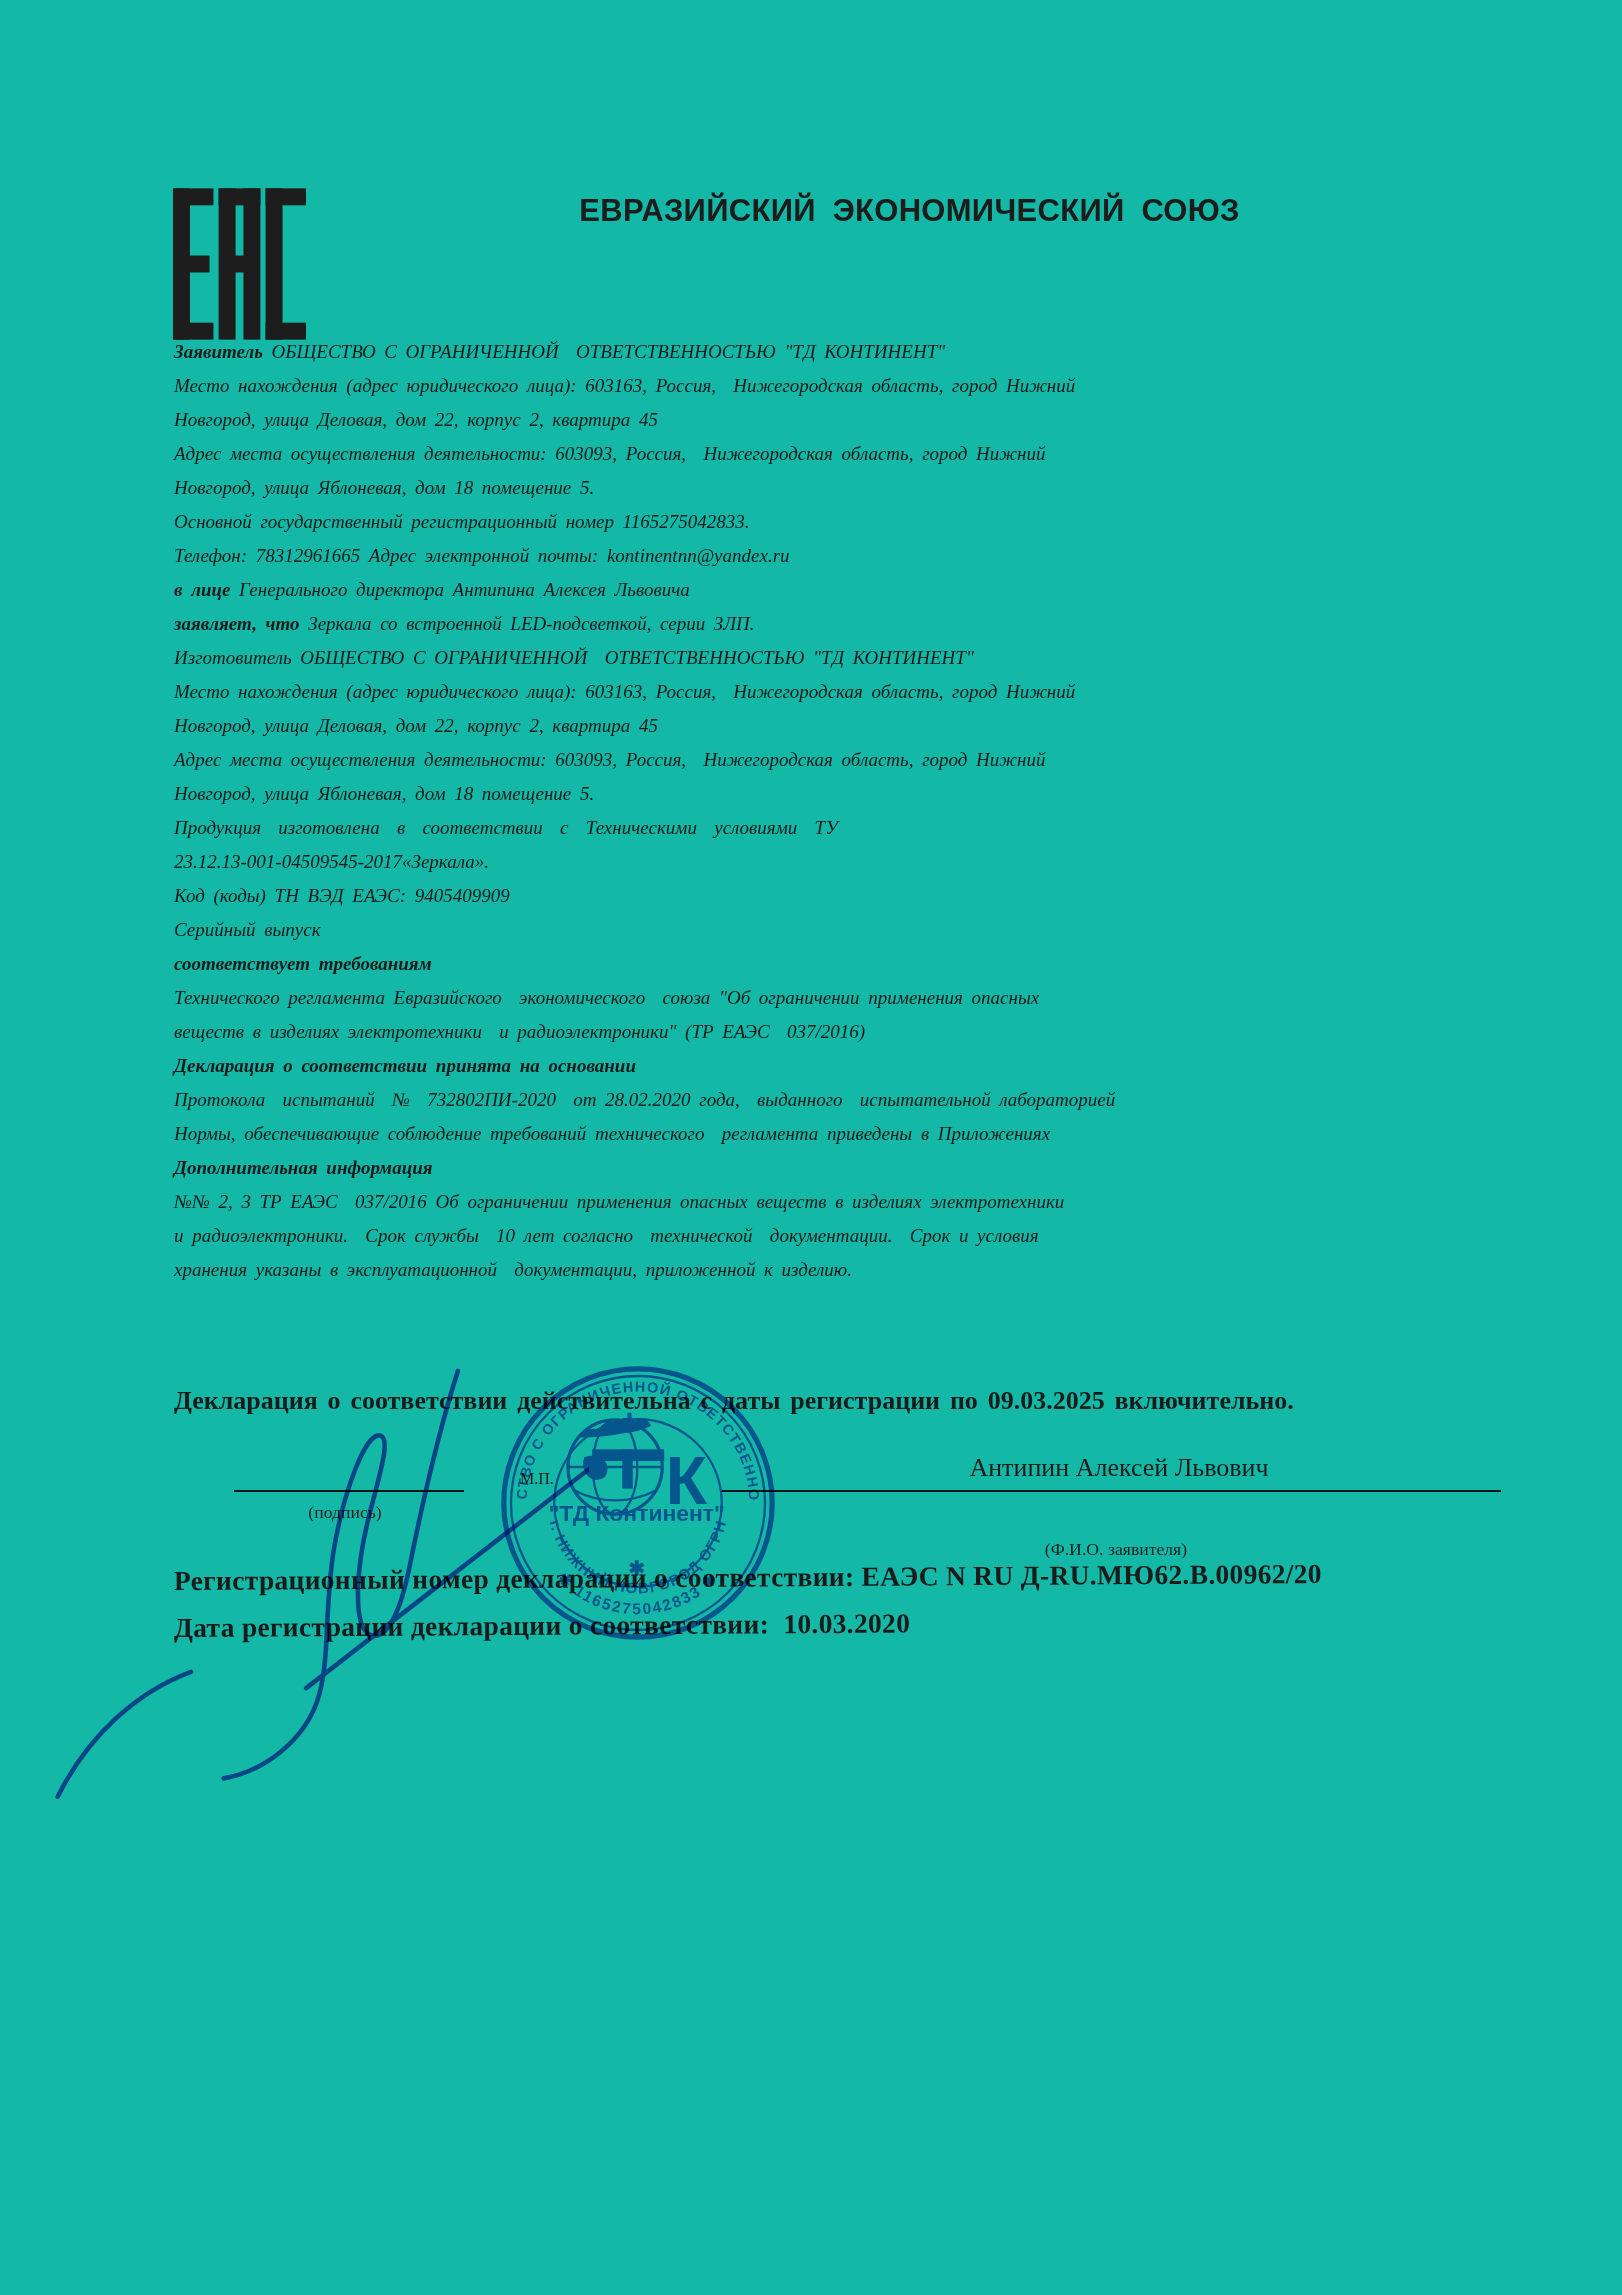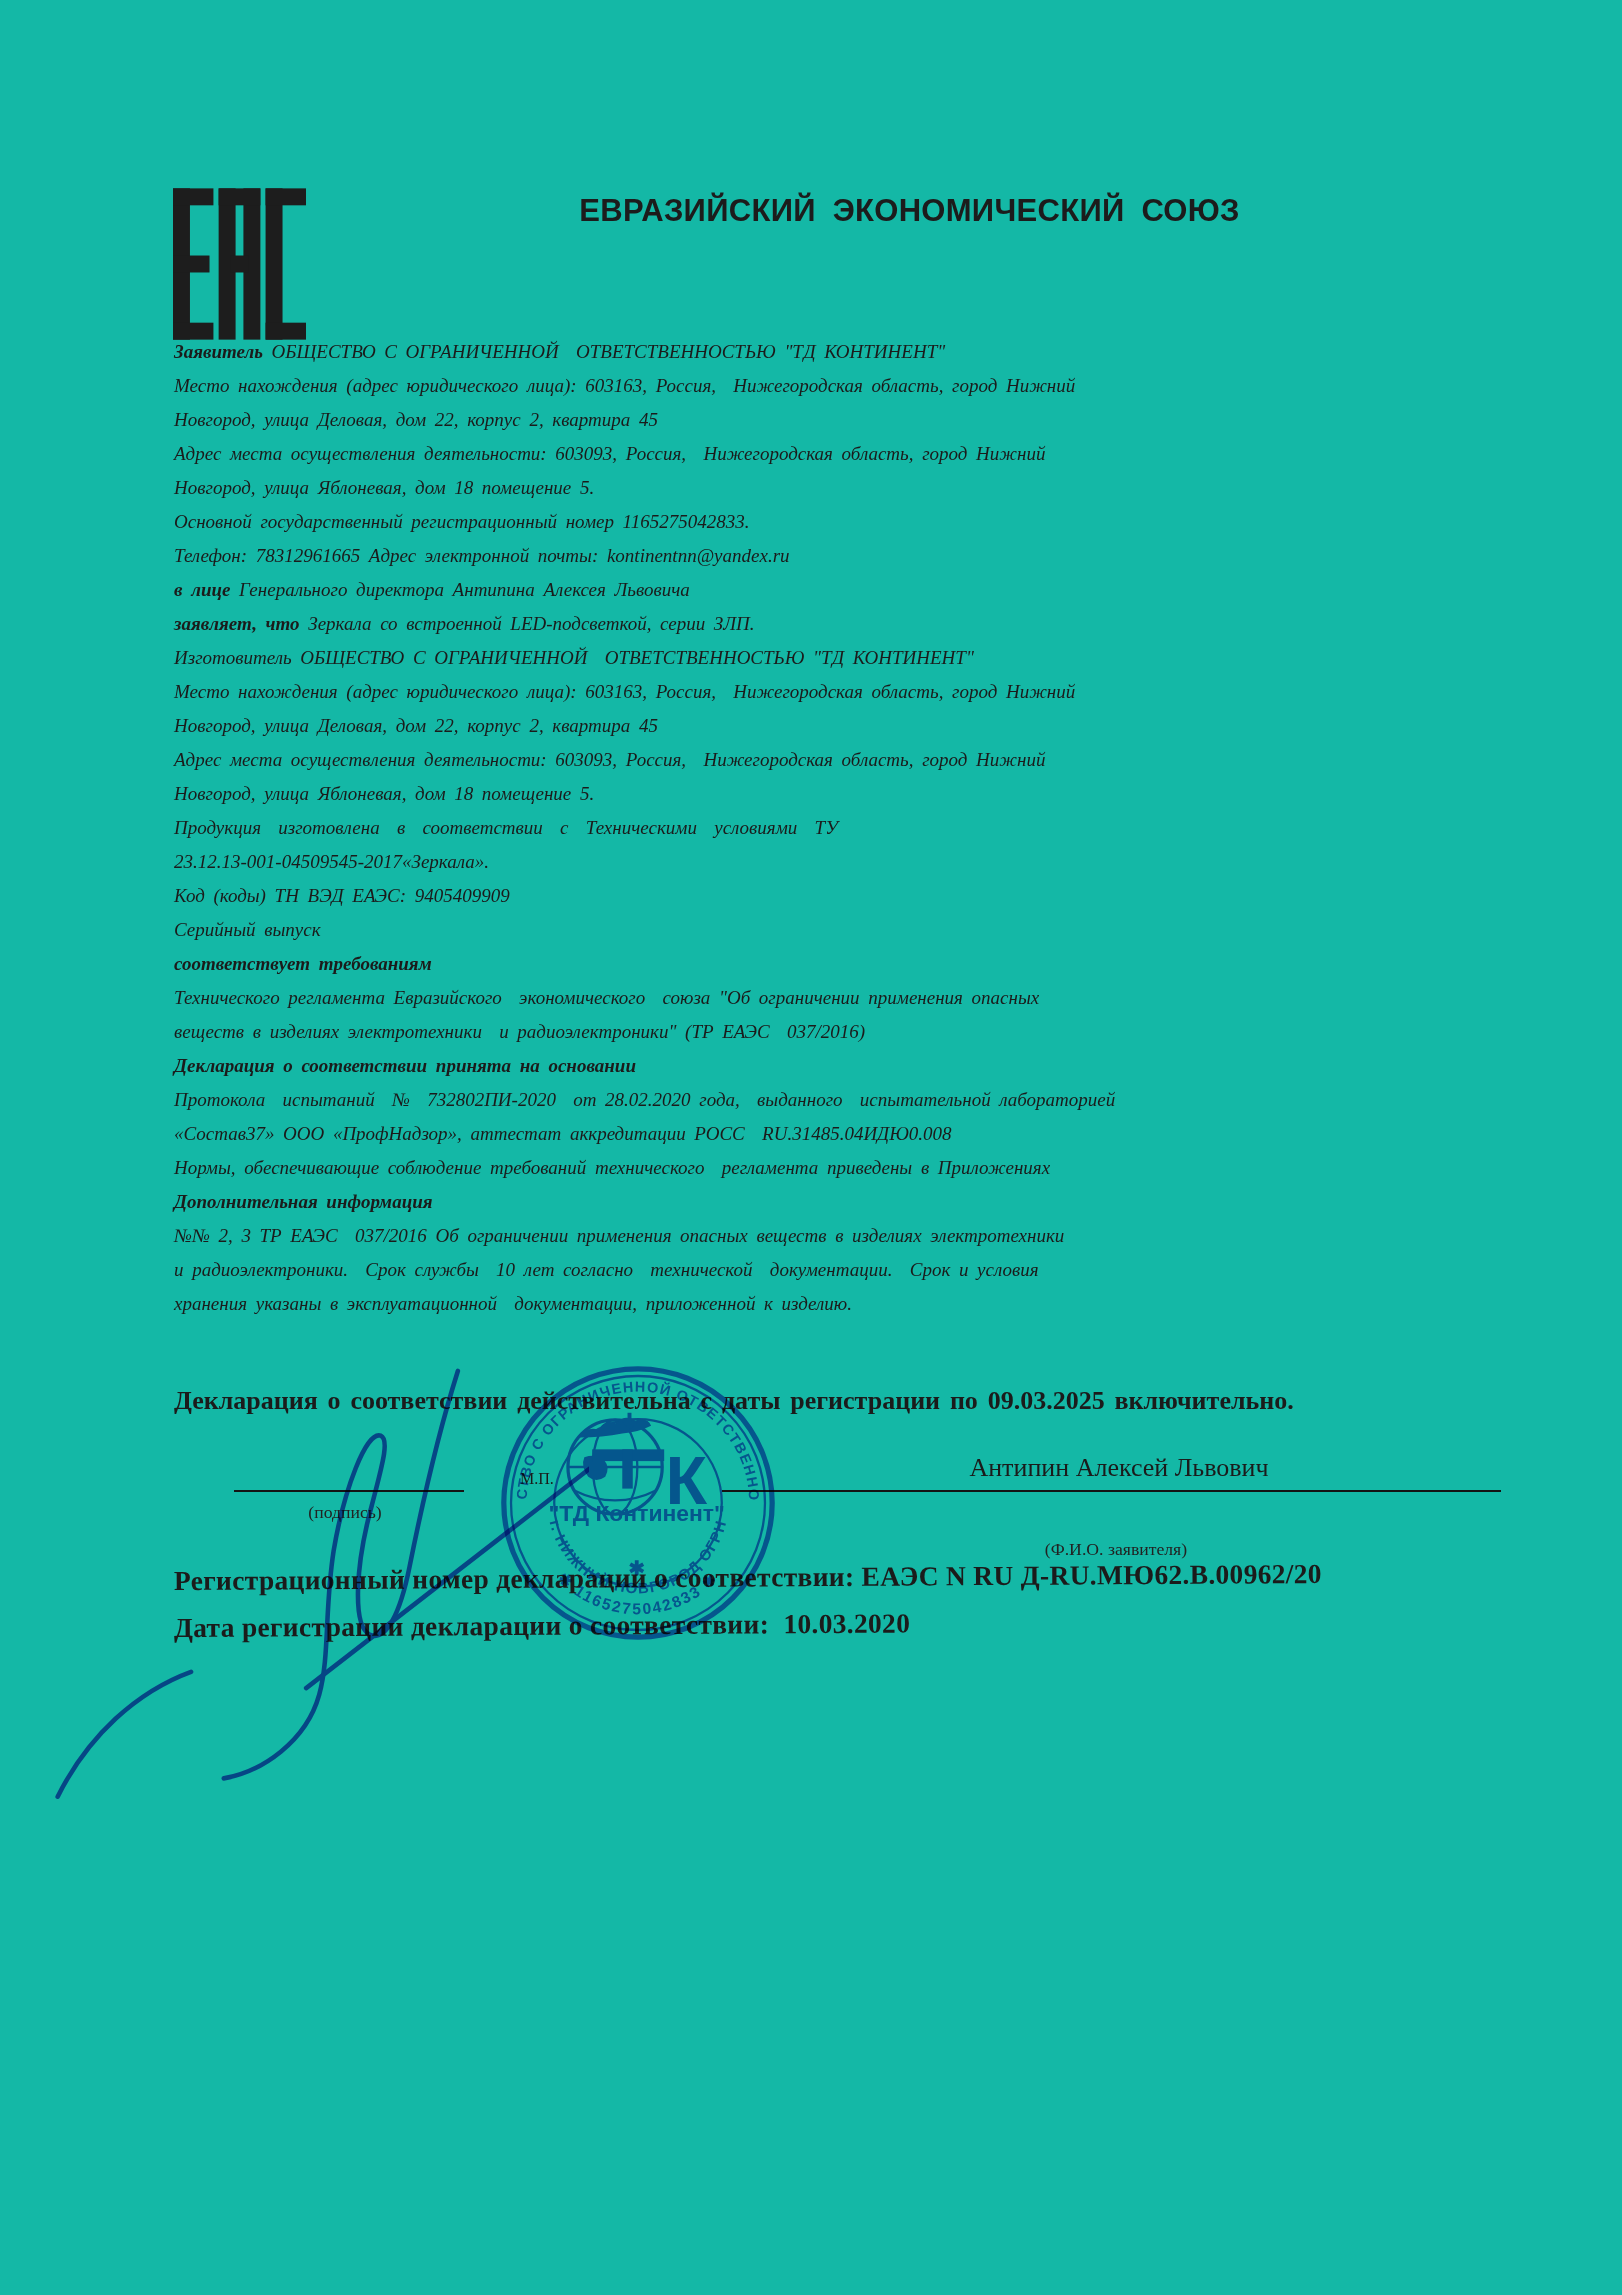--- a/index.html
+++ b/index.html
@@ -84,21 +84,20 @@
       <div class="bline"><span>Новгород, улица Яблоневая, дом 18 помещение 5.</span></div>
       <div class="bline"><span>Продукция  изготовлена  в  соответствии  с  Техническими  условиями  ТУ</span></div>
       <div class="bline"><span>23.12.13-001-04509545-2017«Зеркала».</span></div>
       <div class="bline"><span>Код (коды) ТН ВЭД ЕАЭС: 9405409909</span></div>
       <div class="bline"><span>Серийный выпуск</span></div>
       <div class="bline"><span class="b">соответствует требованиям</span></div>
       <div class="bline"><span>Технического регламента Евразийского  экономического  союза "Об ограничении применения опасных</span></div>
       <div class="bline"><span>веществ в изделиях электротехники  и радиоэлектроники" (ТР ЕАЭС  037/2016)</span></div>
       <div class="bline"><span class="b">Декларация о соответствии принята на основании</span></div>
       <div class="bline"><span>Протокола  испытаний  №  732802ПИ-2020  от 28.02.2020 года,  выданного  испытательной лабораторией</span></div>
-      <div class="bline"><span>«Состав37» ООО «ПрофНадзор», аттестат аккредитации РОСС  RU.31485.04ИДЮ0.008</span></div>
       <div class="bline"><span>Нормы, обеспечивающие соблюдение требований технического  регламента приведены в Приложениях</span></div>
       <div class="bline"><span class="b">Дополнительная информация</span></div>
       <div class="bline"><span>№№ 2, 3 ТР ЕАЭС  037/2016 Об ограничении применения опасных веществ в изделиях электротехники</span></div>
       <div class="bline"><span>и радиоэлектроники.  Срок службы  10 лет согласно  технической  документации.  Срок и условия</span></div>
       <div class="bline"><span>хранения указаны в эксплуатационной  документации, приложенной к изделию.</span></div>
     </div>
 
   <div class="abs validity">Декларация о соответствии действительна с даты регистрации по 09.03.2025 включительно.</div>
 
   <div class="rule rule-sign"></div>

